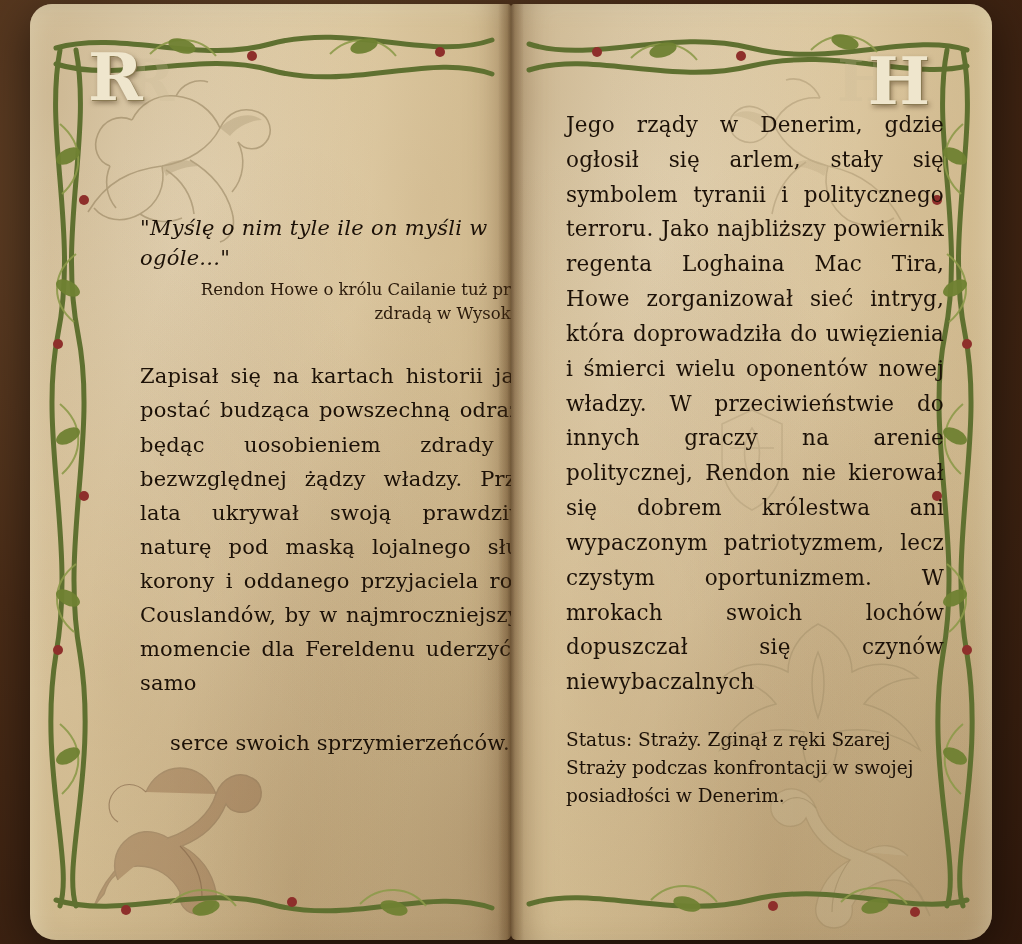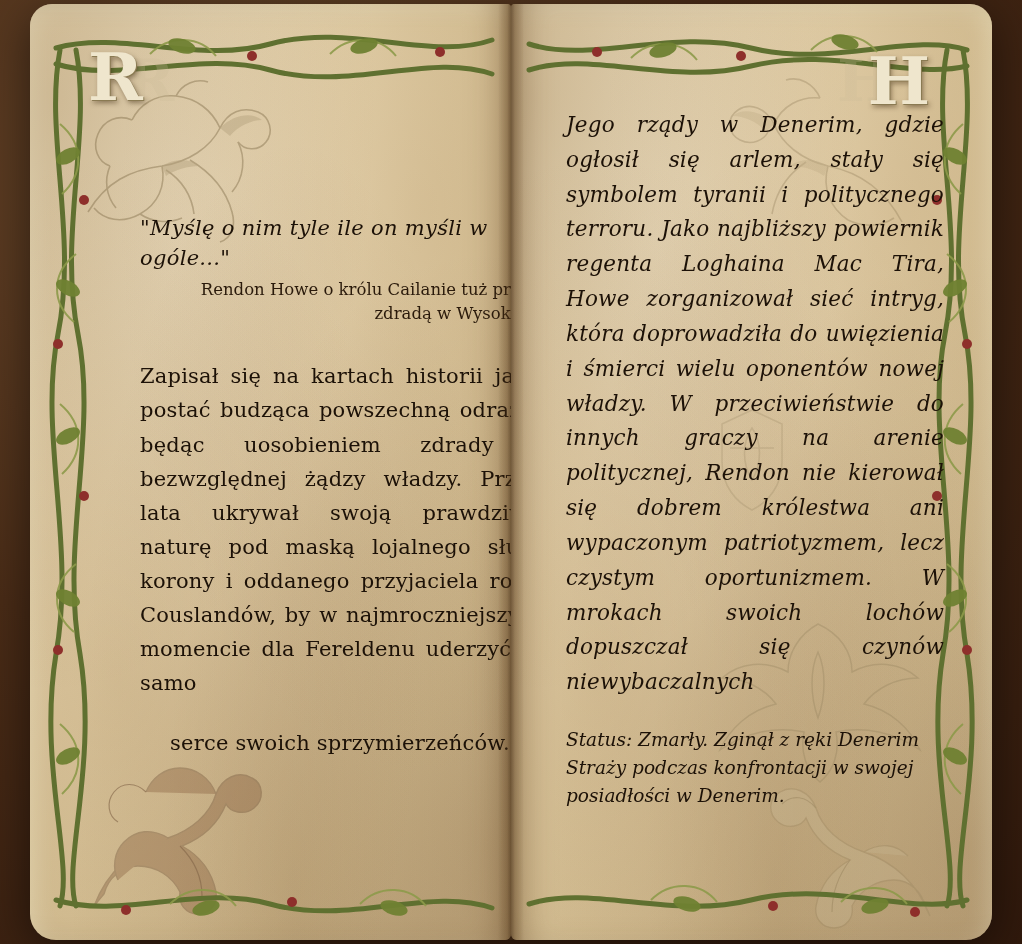--- a/index.html
+++ b/index.html
@@ -127,21 +127,21 @@
   .dropcap.right-cap { right: 62px; top: 44px; }
   .dropcap.ghost-cap { left: 96px; top: 48px; font-size: 58px; opacity: 0.25; color: #c9bb96; text-shadow: none; }
 
   
   .col {
     position: absolute;
     z-index: 5;
     color: #1c1107;
   }
   .col.left  { left: 110px; top: 210px; width: 400px; }
-  .col.right { left: 536px; top: 104px; width: 378px; font-style: italic; }
+  .col.right { left: 536px; top: 104px; width: 378px; }
 
   .quote {
     font-size: 21px;
     line-height: 1.42;
     font-style: italic;
     letter-spacing: 0.3px;
     margin: 0 0 4px 0;
     text-align: left;
   }
   .attrib {
@@ -324,21 +324,21 @@
             <path d="M18 44 L62 44"></path>
           </g>
         </svg>
       </div>
 
       <div class="dropcap ghost-cap" style="left:auto; right:100px; top:48px;">H</div>
       <div class="dropcap right-cap">H</div>
 
       <div class="col right" style="left:55px; top:104px; width:378px;">
         <p class="body-par">Jego rządy w Denerim, gdzie ogłosił się arlem, stały się symbolem tyranii i politycznego terroru. Jako najbliższy powiernik regenta Loghaina Mac Tira, Howe zorganizował sieć intryg, która doprowadziła do uwięzienia i śmierci wielu oponentów nowej władzy. W przeciwieństwie do innych graczy na arenie politycznej, Rendon nie kierował się dobrem królestwa ani wypaczonym patriotyzmem, lecz czystym oportunizmem. W mrokach swoich lochów dopuszczał się czynów niewybaczalnych</p>
-        <p class="status">Status: Zmarły. Zginął z ręki Denerim Straży podczas konfrontacji w swojej posiadłości w Denerim.</p>
+        <p class="status">Status: Straży. Zginął z ręki Szarej Straży podczas konfrontacji w swojej posiadłości w Denerim.</p>
       </div>
 
       <div class="vines">
         <svg viewBox="0 0 481 936" preserveAspectRatio="none">
           <g fill="none" stroke="#5f7030" stroke-width="5" stroke-linecap="round">
             <path d="M18 40 C80 60 160 24 240 44 C320 64 400 28 456 46"></path>
             <path d="M18 66 C80 46 160 82 240 62 C320 42 400 76 456 62"></path>
             <path d="M452 46 C468 130 434 230 454 330 C474 430 436 540 456 650 C474 760 438 860 452 902"></path>
             <path d="M436 46 C420 130 454 230 434 330 C414 430 452 540 432 650 C414 760 450 860 436 902"></path>
             <path d="M18 900 C80 880 160 916 240 896 C320 876 400 912 456 896"></path>

